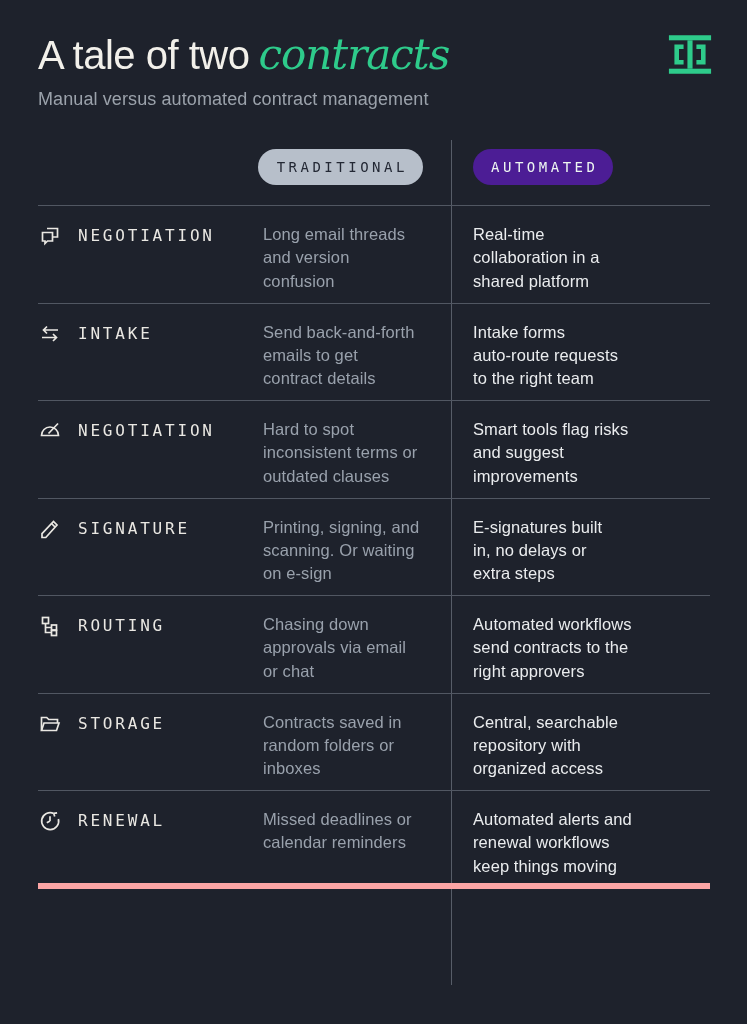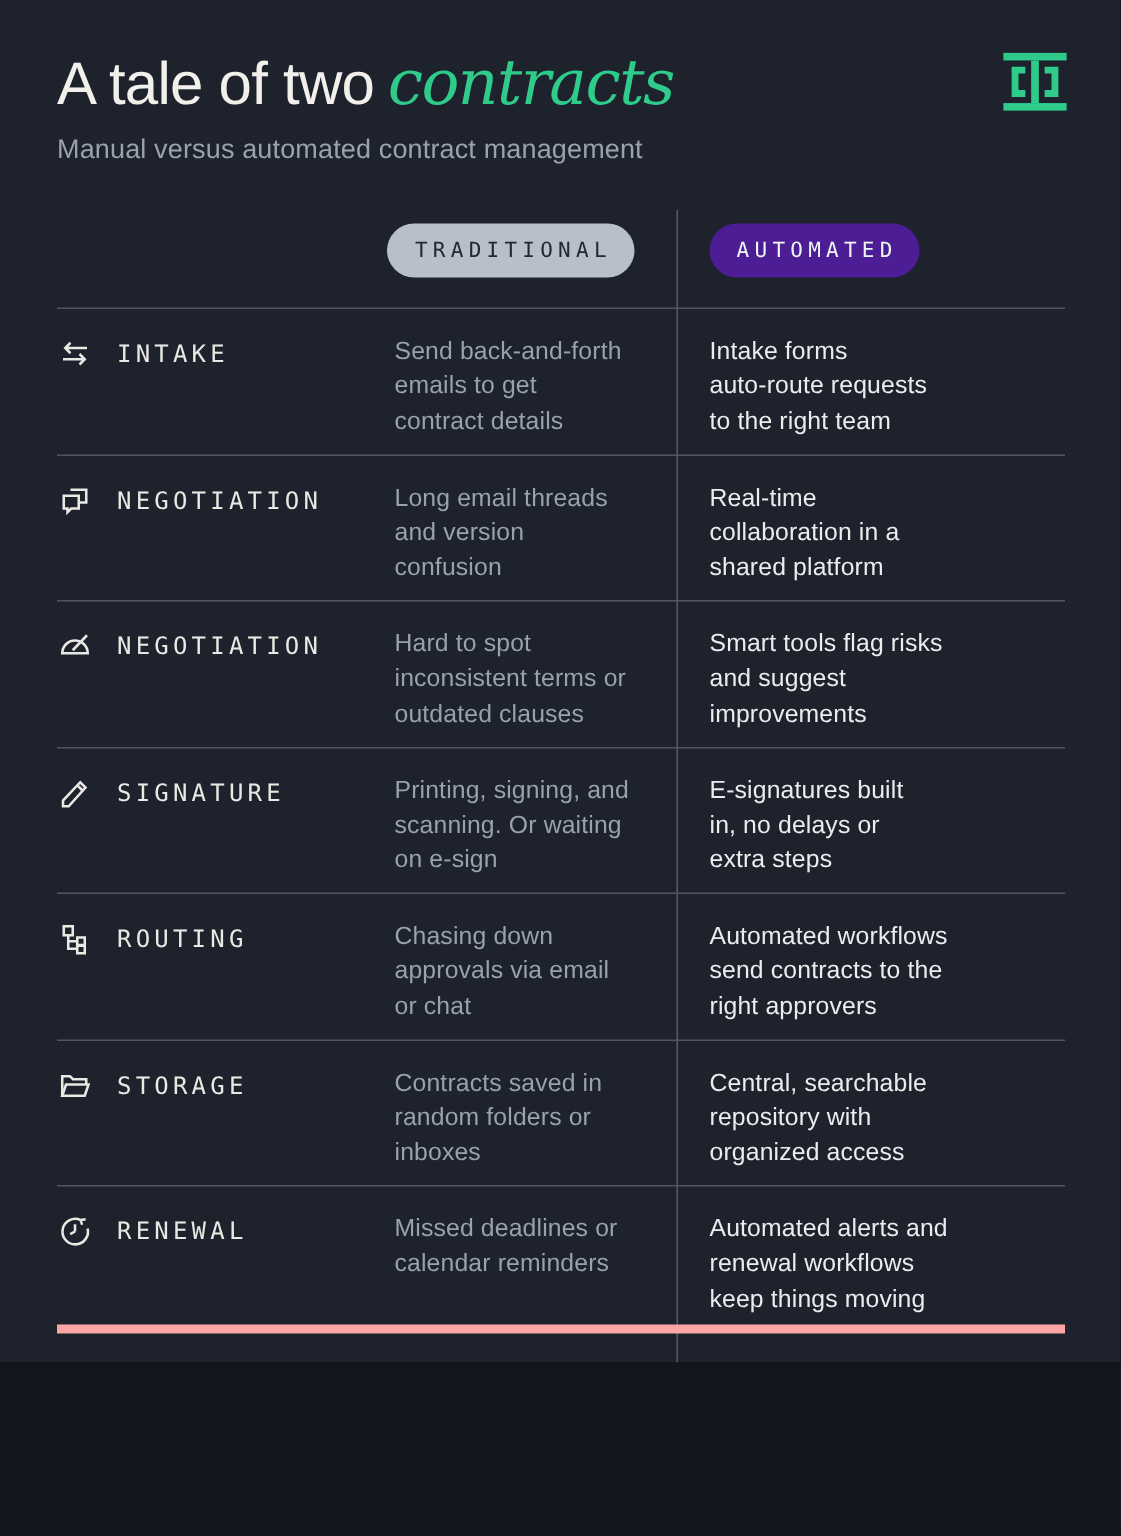--- a/index.html
+++ b/index.html
@@ -1,18 +1,18 @@
 <!DOCTYPE html>
 <html><head>
 <meta charset="utf-8">
 <style>
   * { margin:0; padding:0; box-sizing:border-box; }
   html,body { background:#14161d; }
   .page {
-    position:relative; width:747px; height:908px; margin:0 auto;
+    position:relative; width:747px; height:1024px; margin:0 auto;
     background:#1e222c; overflow:hidden;
     font-family:"Liberation Sans", sans-serif;
     -webkit-font-smoothing:antialiased;
   }
   
   .header { position:absolute; left:38px; top:30px; right:35px; }
   .title { font-size:40px; font-weight:500; color:#f2f0ea; letter-spacing:-0.5px; white-space:nowrap; }
   .title .accent {
     font-family:"DejaVu Serif", serif; font-style:italic; font-weight:500;
     color:#2ecb8b; font-size:42px; margin-left:9px; letter-spacing:-1px;
@@ -77,52 +77,52 @@
   <div class="pill pill-traditional">TRADITIONAL</div>
   <div class="pill pill-automated">AUTOMATED</div>
 
   <div class="vdivider"></div>
 
   <div class="table">
 
     <div class="row">
       <span class="cell-icon">
         <svg viewBox="0 0 24 24">
+            <path d="M9 4.5h10.5V13h-5l-2 2v-2"></path>
+            <path d="M4.5 8.5h10V17H9.5L7 19.5V17H4.5z" fill="#1e222c"></path>
+          </svg>
+      </span>
+      <span class="cell-label">NEGOTIATION</span>
+      <p class="cell-trad">Long email threads
+and version
+confusion</p>
+      <p class="cell-auto">Real-time
+collaboration in a
+shared platform</p>
+    </div>
+
+    <div class="row">
+      <span class="cell-icon">
+        <svg viewBox="0 0 24 24">
             <path d="M20 8H5.5M9 4.5 5.5 8 9 11.5"></path>
             <path d="M4 15.5h14.5M15 12l3.5 3.5L15 19"></path>
           </svg>
       </span>
       <span class="cell-label">INTAKE</span>
       <p class="cell-trad">Send back-and-forth
 emails to get
 contract details</p>
       <p class="cell-auto">Intake forms
 auto-route requests
 to the right team</p>
     </div>
 
     <div class="row">
       <span class="cell-icon">
         <svg viewBox="0 0 24 24">
-            <path d="M9 4.5h10.5V13h-5l-2 2v-2"></path>
-            <path d="M4.5 8.5h10V17H9.5L7 19.5V17H4.5z" fill="#1e222c"></path>
-          </svg>
-      </span>
-      <span class="cell-label">NEGOTIATION</span>
-      <p class="cell-trad">Long email threads
-and version
-confusion</p>
-      <p class="cell-auto">Real-time
-collaboration in a
-shared platform</p>
-    </div>
-
-    <div class="row">
-      <span class="cell-icon">
-        <svg viewBox="0 0 24 24">
             <path d="M3.5 16.5a8.5 8.5 0 0 1 17 0z"></path>
             <path d="M10.5 14.5 20 4.5"></path>
           </svg>
       </span>
       <span class="cell-label">NEGOTIATION</span>
       <p class="cell-trad">Hard to spot
 inconsistent terms or
 outdated clauses</p>
       <p class="cell-auto">Smart tools flag risks
 and suggest

